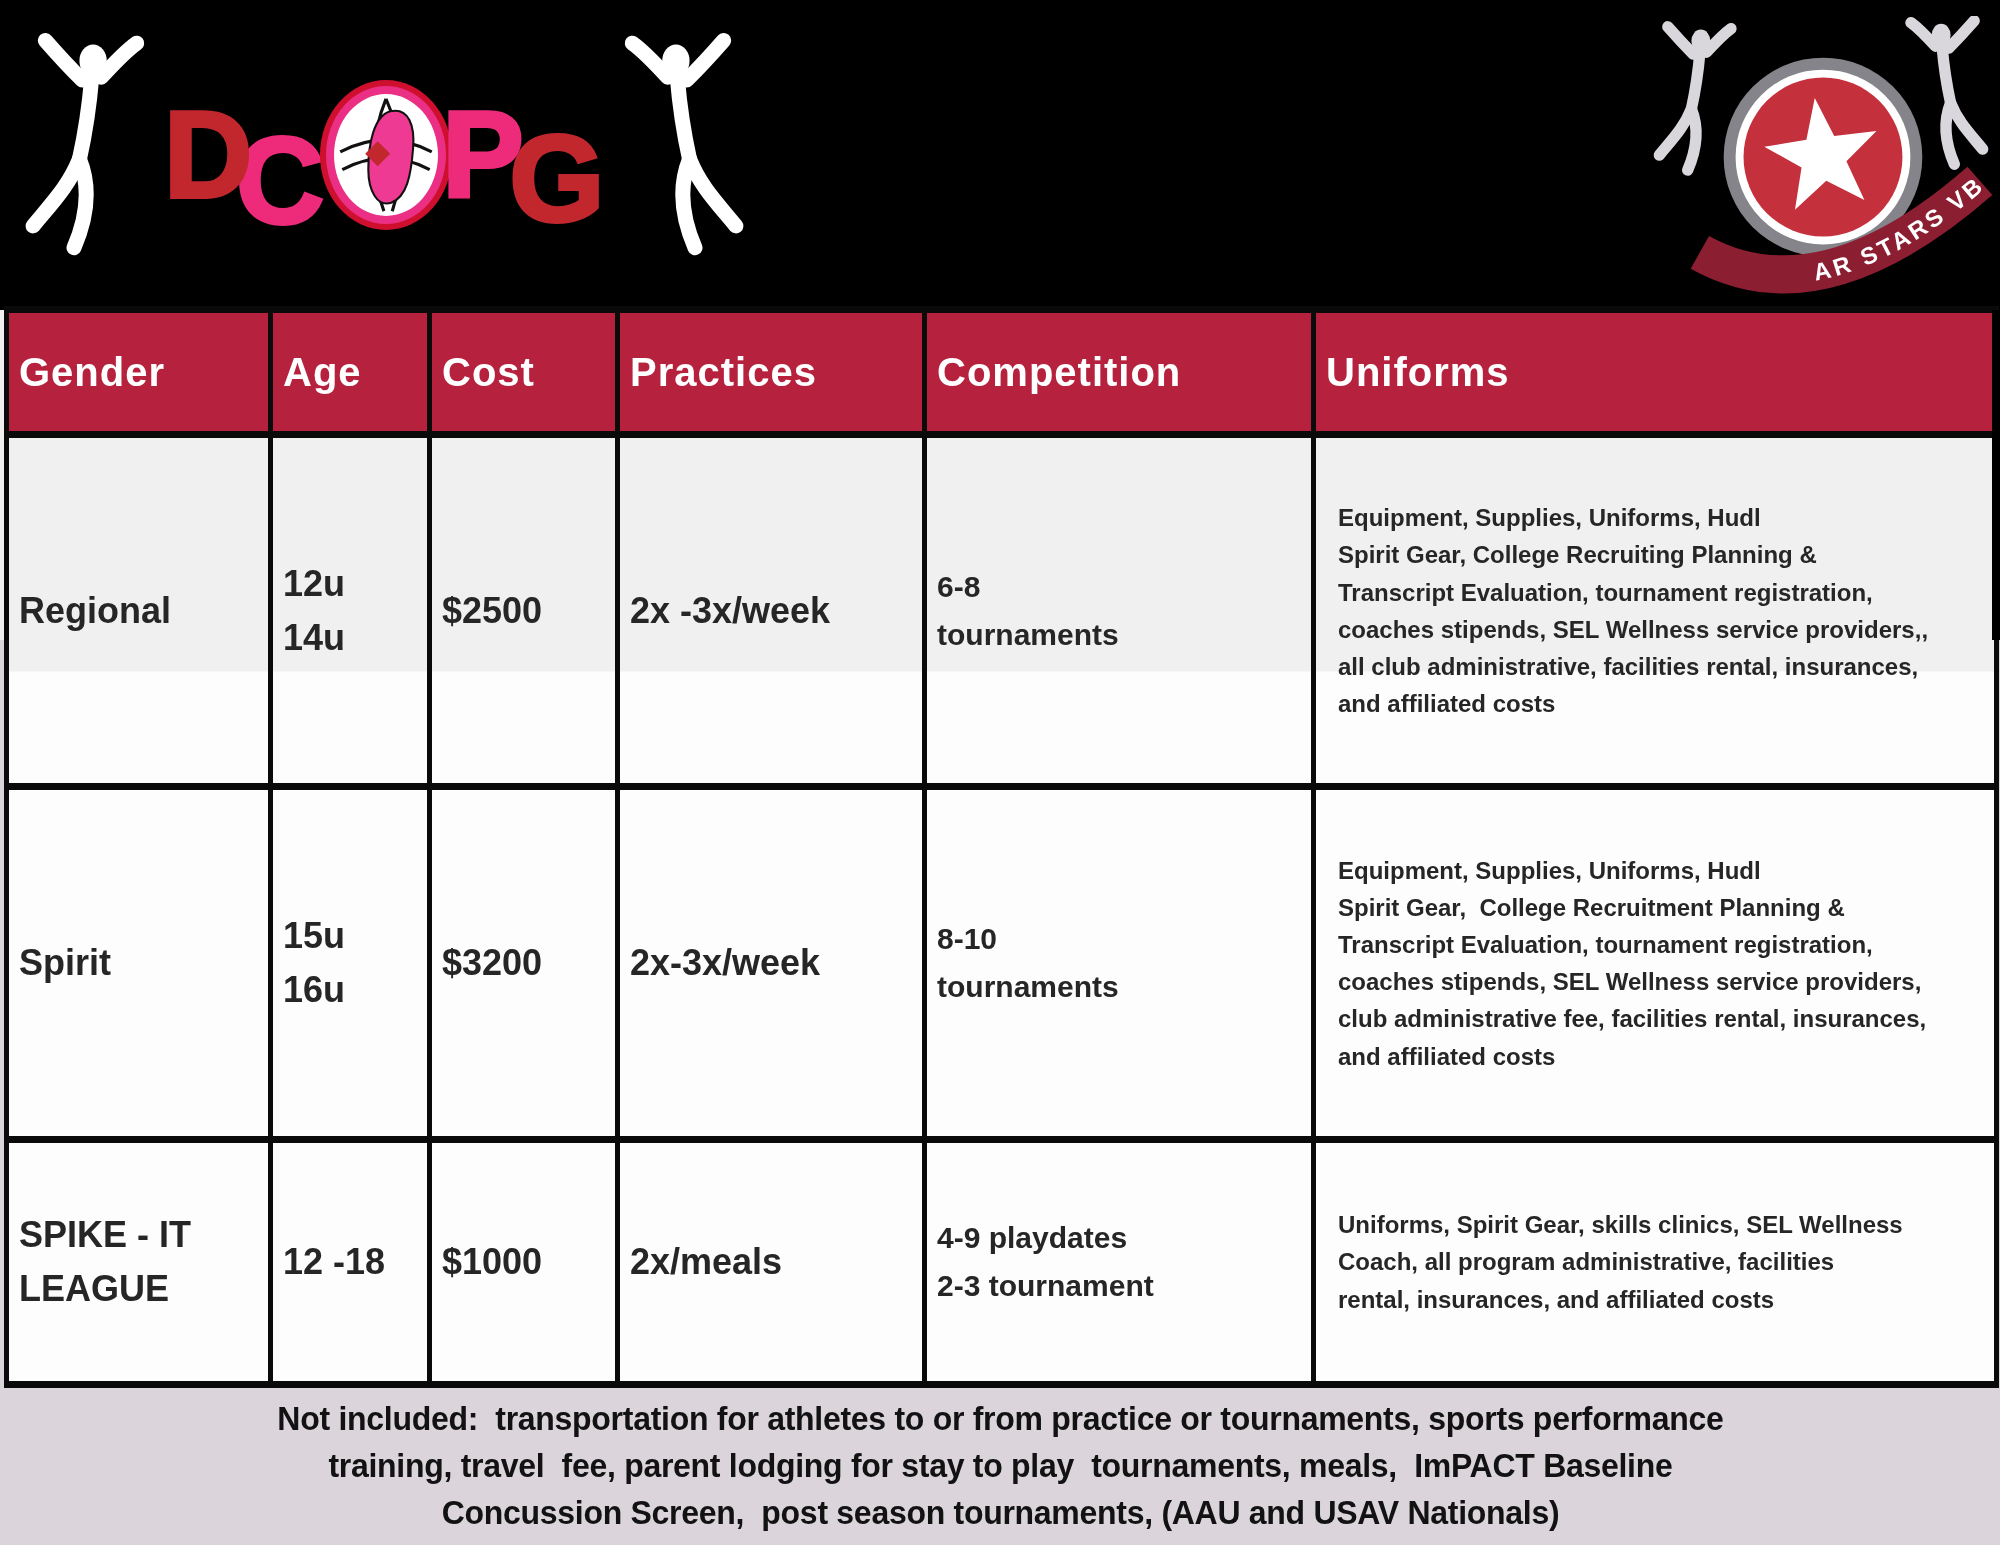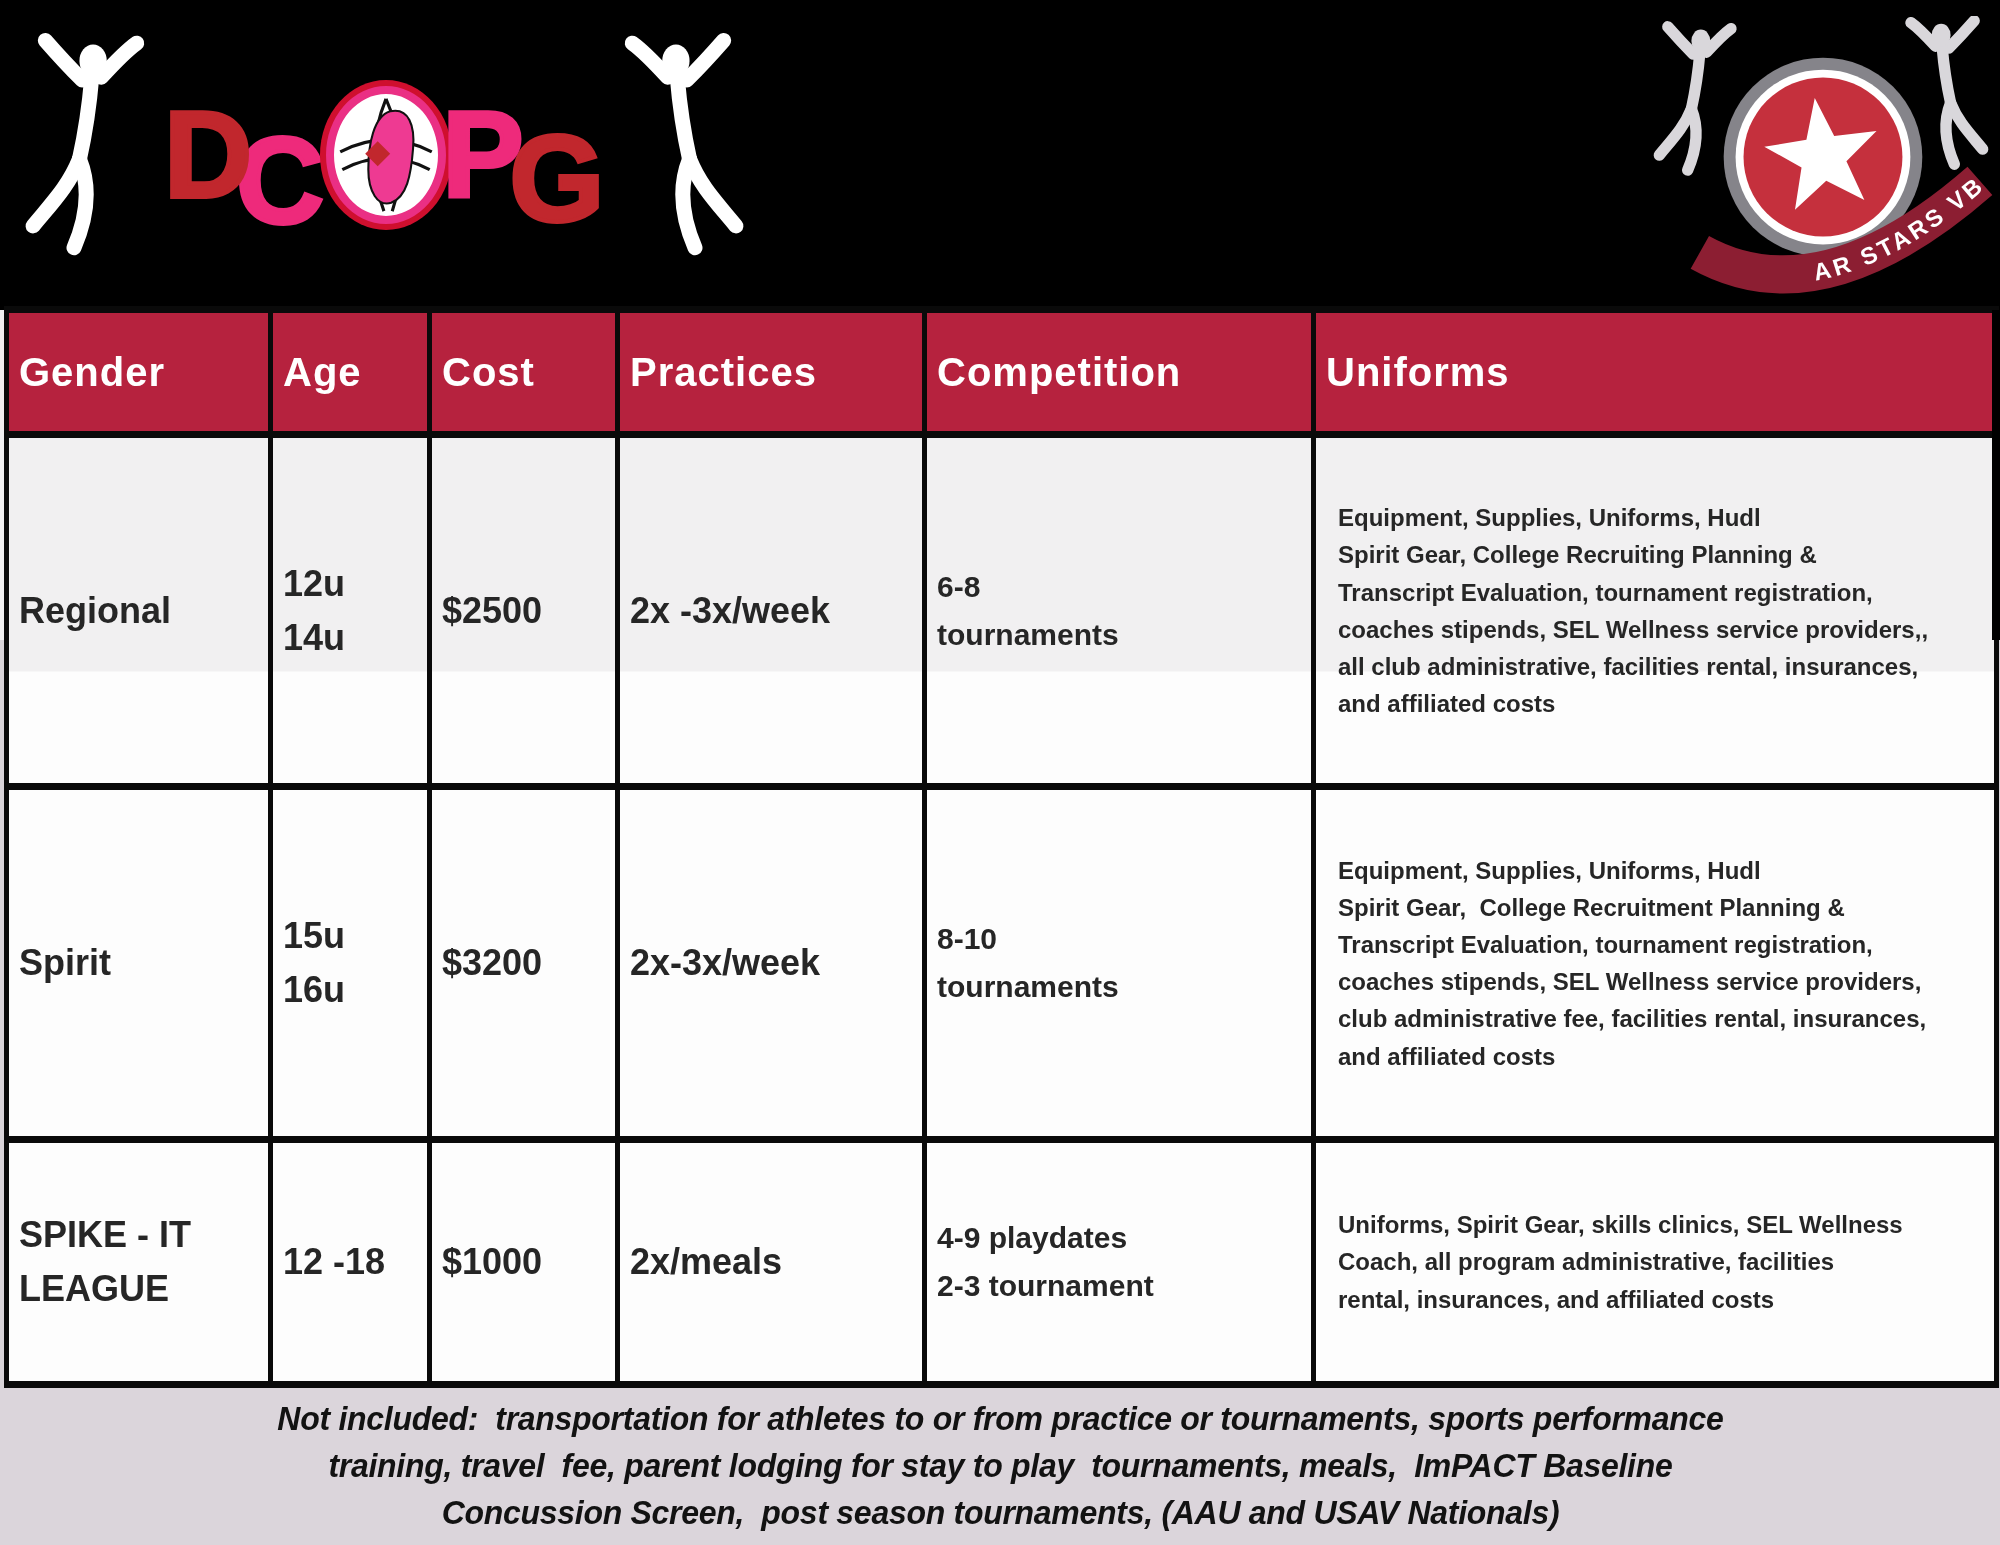--- a/index.html
+++ b/index.html
@@ -60,21 +60,21 @@
   td.bold-cell{font-weight:bold;font-size:36px;line-height:1.5;white-space:pre-line;}
   td.comp-cell{font-weight:bold;font-size:30px;line-height:1.6;white-space:pre-line;}
   td.inc-cell{font-size:24px;line-height:1.55;font-weight:bold;white-space:pre-wrap;padding:0 22px;}
 
   
   .right-strip{position:absolute;left:1992px;top:310px;width:8px;height:330px;background:#000;}
 
   
   .footer{
     position:absolute;left:0;top:1388px;width:2000px;height:157px;
-    background:#dbd5db;display:flex;align-items:center;justify-content:center;font-style:italic;
+    background:#dbd5db;display:flex;align-items:center;justify-content:center;
   }
   .footer .note{
     font-size:33px;font-weight:bold;color:#121212;text-align:center;
     line-height:1.42;letter-spacing:-0.3px;white-space:pre-wrap;
     transform:scaleX(0.97);
   }
 </style>
 </head>
 <body>
 

